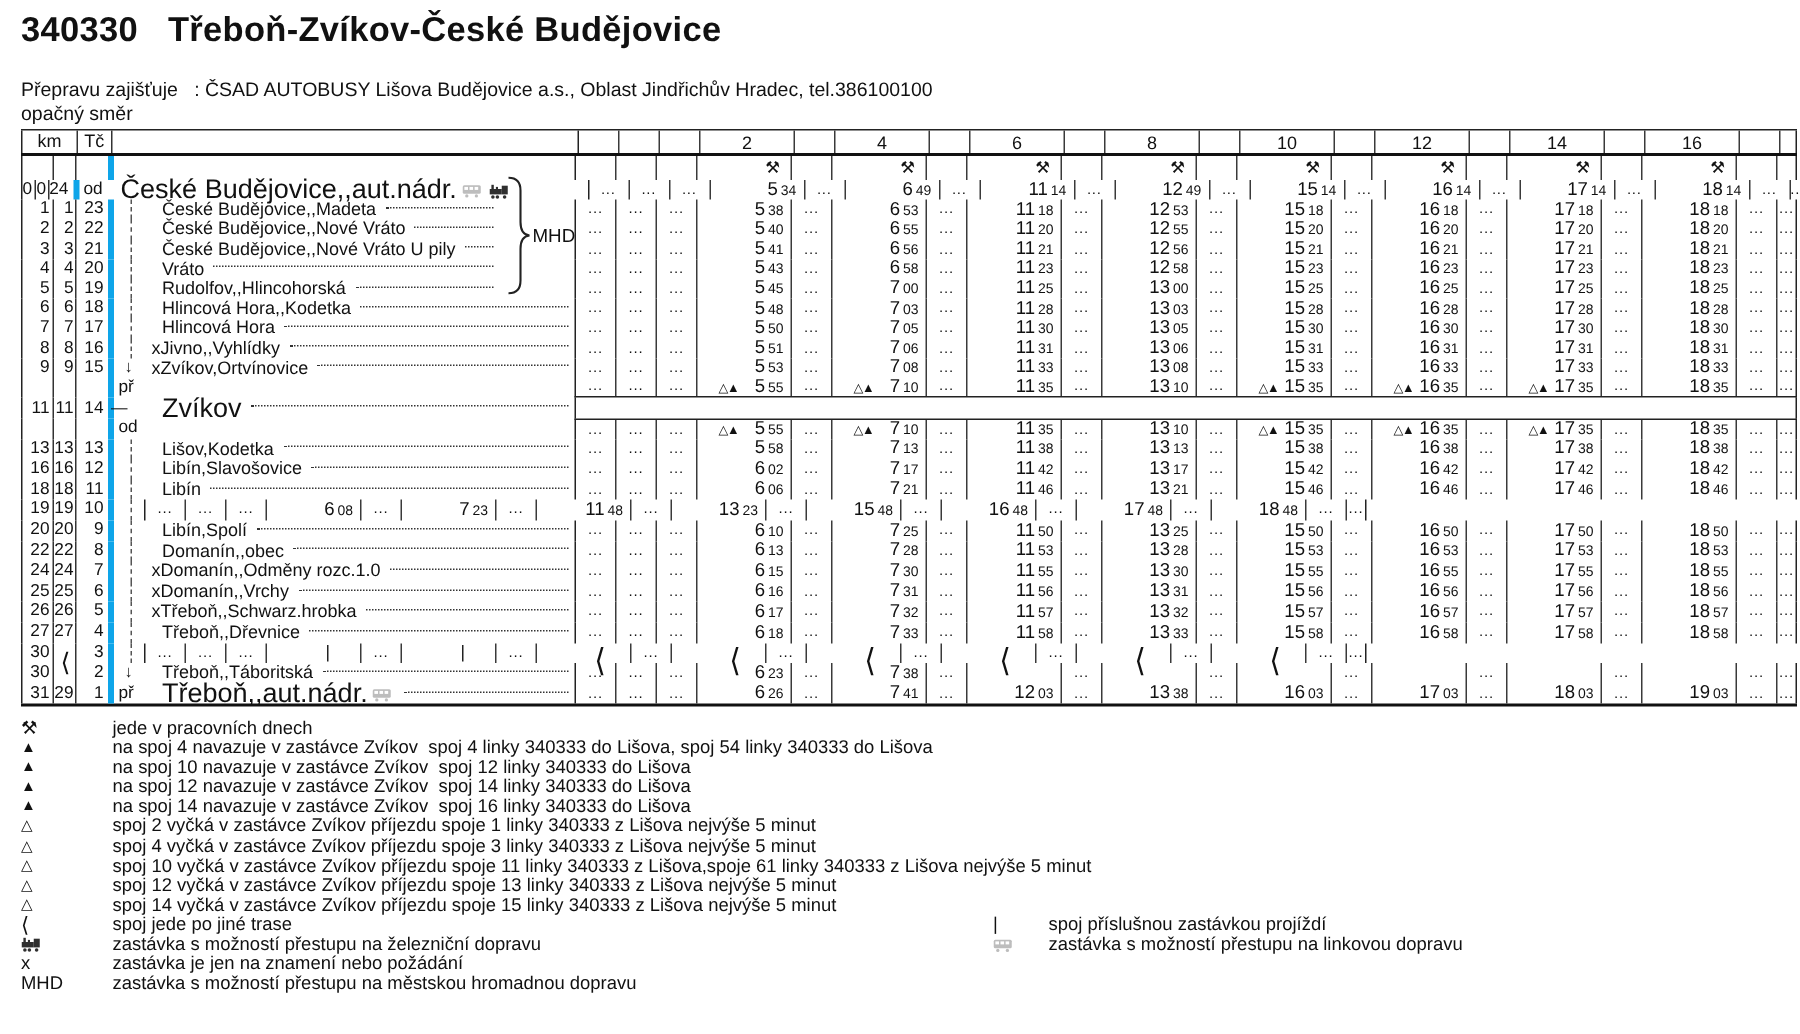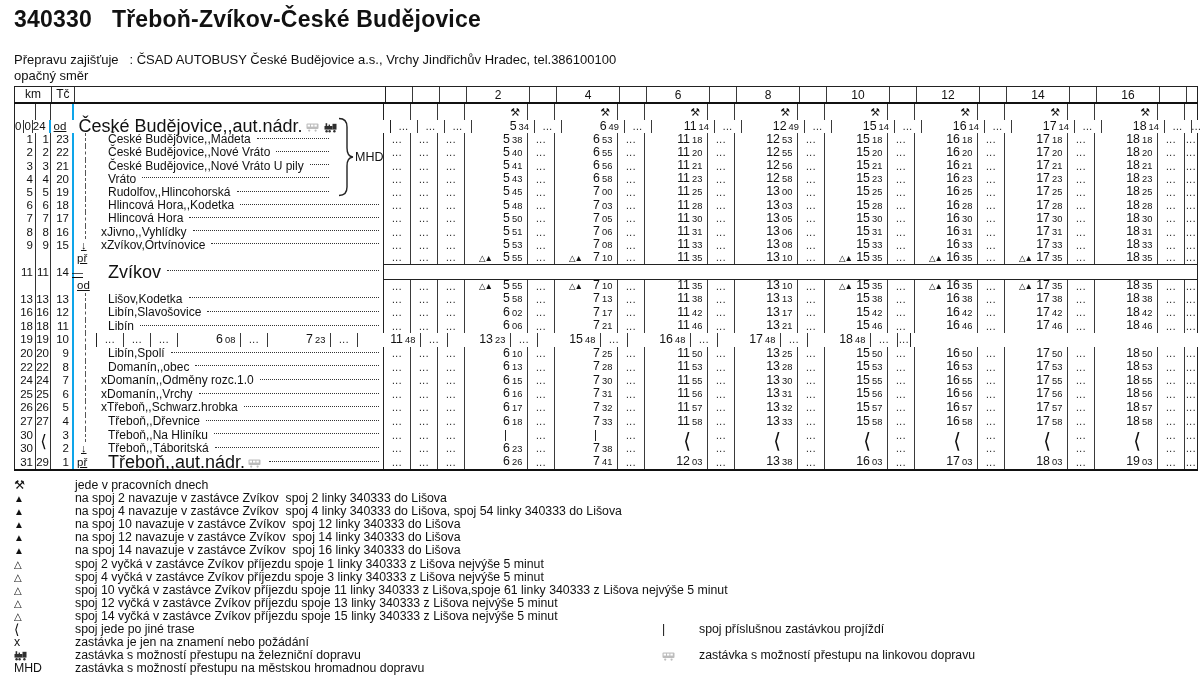--- a/index.html
+++ b/index.html
@@ -29,21 +29,21 @@
   .col-last{flex:1;justify-content:center;}
   .h-times .cell{justify-content:center;font-size:12px;}
   
   .body-row{height:13.2px;line-height:13.2px;}
   .sec2 .body-row{height:13.6px;line-height:13.6px;}
   .sym-row{height:16px;line-height:16px;}
   .break-row{height:14px;line-height:14px;}
   .km1{width:21px;border-left:1.5px solid #222;text-align:right;padding-right:2px;box-sizing:border-box;font-size:11.5px;}
   .km2{width:15px;border-left:1px solid #333;text-align:right;padding-right:1px;box-sizing:border-box;font-size:11.5px;position:relative;overflow:visible;}
   .tc {width:22px;border-left:1px solid #333;text-align:right;padding-right:3px;box-sizing:border-box;font-size:11.5px;}
-  .arr{width:24px;border-left:2px solid #0ea5e9;box-sizing:border-box;font-size:11.5px;position:relative;overflow:visible;text-decoration:underline;}
+  .arr{width:24px;border-left:4px solid #0ea5e9;box-sizing:border-box;font-size:11.5px;position:relative;overflow:visible;}
   .arr .dashline{display:block;height:100%;width:0;border-left:1px dashed #555;margin-left:11px;}
   .arr .dn{margin-left:7px;font-size:11px;}
   .arr .odpr{padding-left:3px;}
   .arr .dsh{margin-left:-2px;font-size:11px;}
   .stopname{flex:1;display:flex;align-items:center;padding-left:12px;box-sizing:border-box;font-size:12px;white-space:nowrap;overflow:visible;}
   .stopname.xstop{padding-left:5px;}
   .stopname.bold{font-weight:normal;font-size:18px;}
   .stopname .leader{flex:1;border-bottom:1.7px dotted #333;margin:0 4px 3px 6px;min-width:8px;}
   .stopname.mhd{padding-right:50px;}
   .stopname .sicon{display:inline-block;margin:0 2px -1px 3px;line-height:0;}
@@ -74,21 +74,21 @@
   .leg-right-sym{position:absolute;left:648px;top:0;}
   .leg-right-sym svg{margin-bottom:-2px;}
   .leg-right-text{position:absolute;left:685px;top:0;}
 </style>
 </head>
 <body>
 
 <div class="page-title">
   <span>340330</span><span class="route">Třeboň-Zvíkov-České Budějovice</span>
 </div>
-<div class="operator">Přepravu zajišťuje   : ČSAD AUTOBUSY České Budějovice a.s., Vrchy Jindřichův Hradec, tel.386100100</div>
+<div class="operator">Přepravu zajišťuje   : ČSAD AUTOBUSY Lišova Budějovice a.s., Oblast Jindřichův Hradec, tel.386100100</div>
 <div class="direction">opačný směr</div>
 
 <div id="timetable">
     <div class="t-row thead">
       <div class="h-km">km</div>
       <div class="h-tc">Tč</div>
       <div class="h-gap"></div>
       <div class="times h-times">
         <div class="cell col-f"></div>
         <div class="cell col-f"></div>
@@ -2341,24 +2341,20 @@
       </div>
       <div class="t-row body-row">
         <div class="km1">30</div>
         <div class="km2">
           <span class="kmbrk">⟨</span>
         </div>
         <div class="tc">3</div>
         <div class="arr">
           <span class="dashline"></span>
         </div>
-        <div class="stopname">
-          <span>Třeboň,,Na Hliníku</span>
-          <span class="leader"></span>
-        </div>
         <div class="times">
           <div class="cell col-f">
             <span class="filler">...</span>
           </div>
           <div class="cell col-f">
             <span class="filler">...</span>
           </div>
           <div class="cell col-f">
             <span class="filler">...</span>
           </div>
@@ -2592,46 +2588,45 @@
     <div id="mhd-bracket">
       <svg width="17" height="80" viewBox="0 0 17 80">
         <path d="M2,1.5 Q10,1.5 10,10 L10,31 Q10,39.5 16,40 Q10,40.5 10,49 L10,70 Q10,78.5 2,78.5" fill="none" stroke="#222" stroke-width="1.4"></path>
       </svg>
       <span class="lbl">MHD</span>
     </div>
   </div>
 
 <div id="legend">
     <div class="leg-row"><span class="leg-sym">⚒</span><span class="leg-text">jede v pracovních dnech</span></div>
-    <div class="leg-row"><span class="leg-sym tri">▲</span><span class="leg-text">na spoj 2 navazuje v zastávce Zvíkov  spoj 2 linky 340333 do Lišova</span></div>
     <div class="leg-row"><span class="leg-sym tri">▲</span><span class="leg-text">na spoj 4 navazuje v zastávce Zvíkov  spoj 4 linky 340333 do Lišova, spoj 54 linky 340333 do Lišova</span></div>
     <div class="leg-row"><span class="leg-sym tri">▲</span><span class="leg-text">na spoj 10 navazuje v zastávce Zvíkov  spoj 12 linky 340333 do Lišova</span></div>
     <div class="leg-row"><span class="leg-sym tri">▲</span><span class="leg-text">na spoj 12 navazuje v zastávce Zvíkov  spoj 14 linky 340333 do Lišova</span></div>
     <div class="leg-row"><span class="leg-sym tri">▲</span><span class="leg-text">na spoj 14 navazuje v zastávce Zvíkov  spoj 16 linky 340333 do Lišova</span></div>
     <div class="leg-row"><span class="leg-sym tri">△</span><span class="leg-text">spoj 2 vyčká v zastávce Zvíkov příjezdu spoje 1 linky 340333 z Lišova nejvýše 5 minut</span></div>
     <div class="leg-row"><span class="leg-sym tri">△</span><span class="leg-text">spoj 4 vyčká v zastávce Zvíkov příjezdu spoje 3 linky 340333 z Lišova nejvýše 5 minut</span></div>
     <div class="leg-row"><span class="leg-sym tri">△</span><span class="leg-text">spoj 10 vyčká v zastávce Zvíkov příjezdu spoje 11 linky 340333 z Lišova,spoje 61 linky 340333 z Lišova nejvýše 5 minut</span></div>
     <div class="leg-row"><span class="leg-sym tri">△</span><span class="leg-text">spoj 12 vyčká v zastávce Zvíkov příjezdu spoje 13 linky 340333 z Lišova nejvýše 5 minut</span></div>
     <div class="leg-row"><span class="leg-sym tri">△</span><span class="leg-text">spoj 14 vyčká v zastávce Zvíkov příjezdu spoje 15 linky 340333 z Lišova nejvýše 5 minut</span></div>
     <div class="leg-row"><span class="leg-sym brk">⟨</span><span class="leg-text">spoj jede po jiné trase</span><span class="leg-right-sym">|</span><span class="leg-right-text">spoj příslušnou zastávkou projíždí</span></div>
-    <div class="leg-row"><span class="leg-sym">x</span><span class="leg-text">zastávka je jen na znamení nebo požádání</span></div>
     <div class="leg-row"><span class="leg-sym"><svg width="14" height="11" viewBox="0 0 14 11">
           <g fill="#2f2f2f">
             <rect x="0.5" y="4" width="8" height="3.6"></rect>
             <rect x="8.5" y="1.8" width="4" height="5.8"></rect>
             <rect x="1.6" y="1.2" width="1.6" height="3"></rect>
             <rect x="4.6" y="2.6" width="1.4" height="1.6"></rect>
             <circle cx="2.6" cy="9.3" r="1.2"></circle>
             <circle cx="5.6" cy="9.3" r="1.2"></circle>
             <circle cx="10.4" cy="9.3" r="1.2"></circle>
           </g>
         </svg></span><span class="leg-text">zastávka s možností přestupu na železniční dopravu</span><span class="leg-right-sym"><svg width="13" height="10" viewBox="0 0 13 10">
           <g fill="#bdbdbd">
             <rect x="0.5" y="1.5" width="12" height="5.6" rx="1"></rect>
             <rect x="1.6" y="2.6" width="2.4" height="2" fill="#fff"></rect>
             <rect x="5" y="2.6" width="2.4" height="2" fill="#fff"></rect>
             <rect x="8.4" y="2.6" width="2.4" height="2" fill="#fff"></rect>
             <circle cx="3.2" cy="8.6" r="1.1"></circle>
             <circle cx="9.6" cy="8.6" r="1.1"></circle>
           </g>
         </svg></span><span class="leg-right-text">zastávka s možností přestupu na linkovou dopravu</span></div>
+    <div class="leg-row"><span class="leg-sym">x</span><span class="leg-text">zastávka je jen na znamení nebo požádání</span></div>
     <div class="leg-row"><span class="leg-sym">MHD</span><span class="leg-text">zastávka s možností přestupu na městskou hromadnou dopravu</span></div>
   </div>
 
 </body></html>

